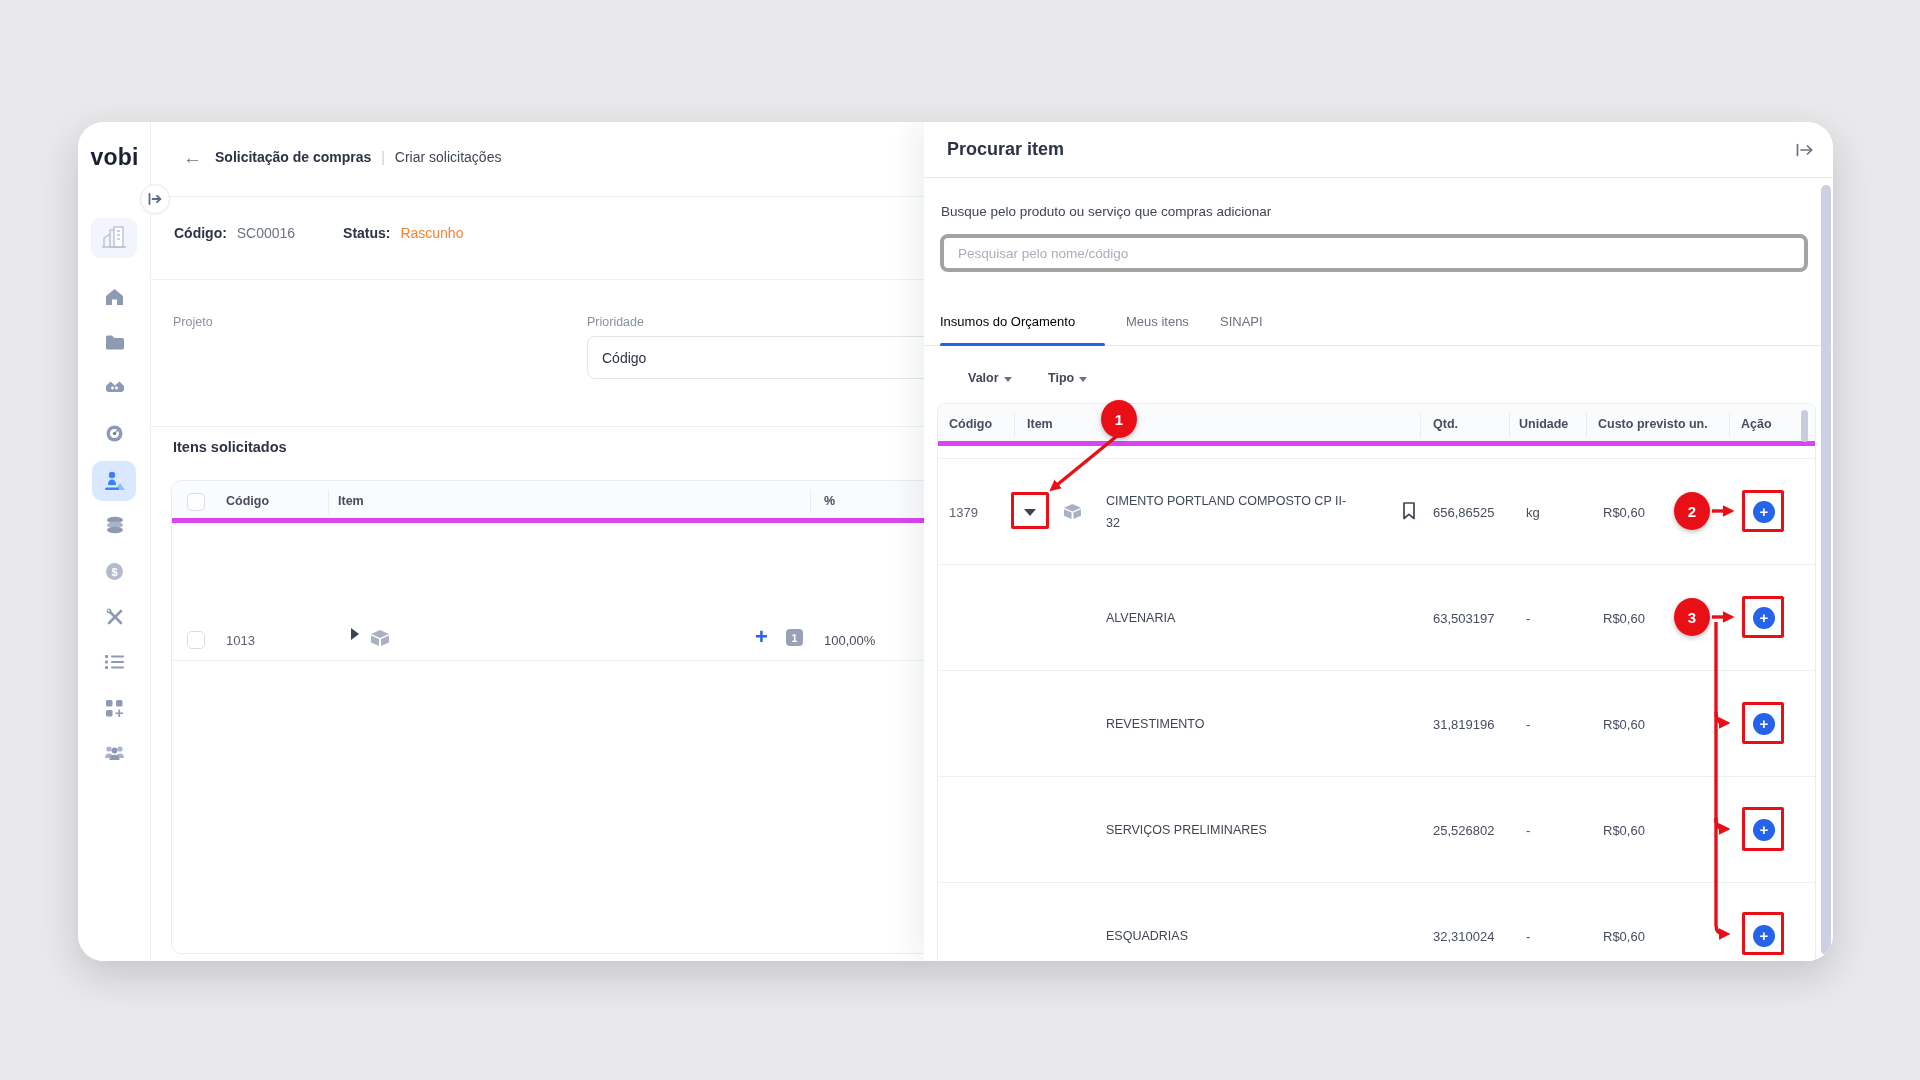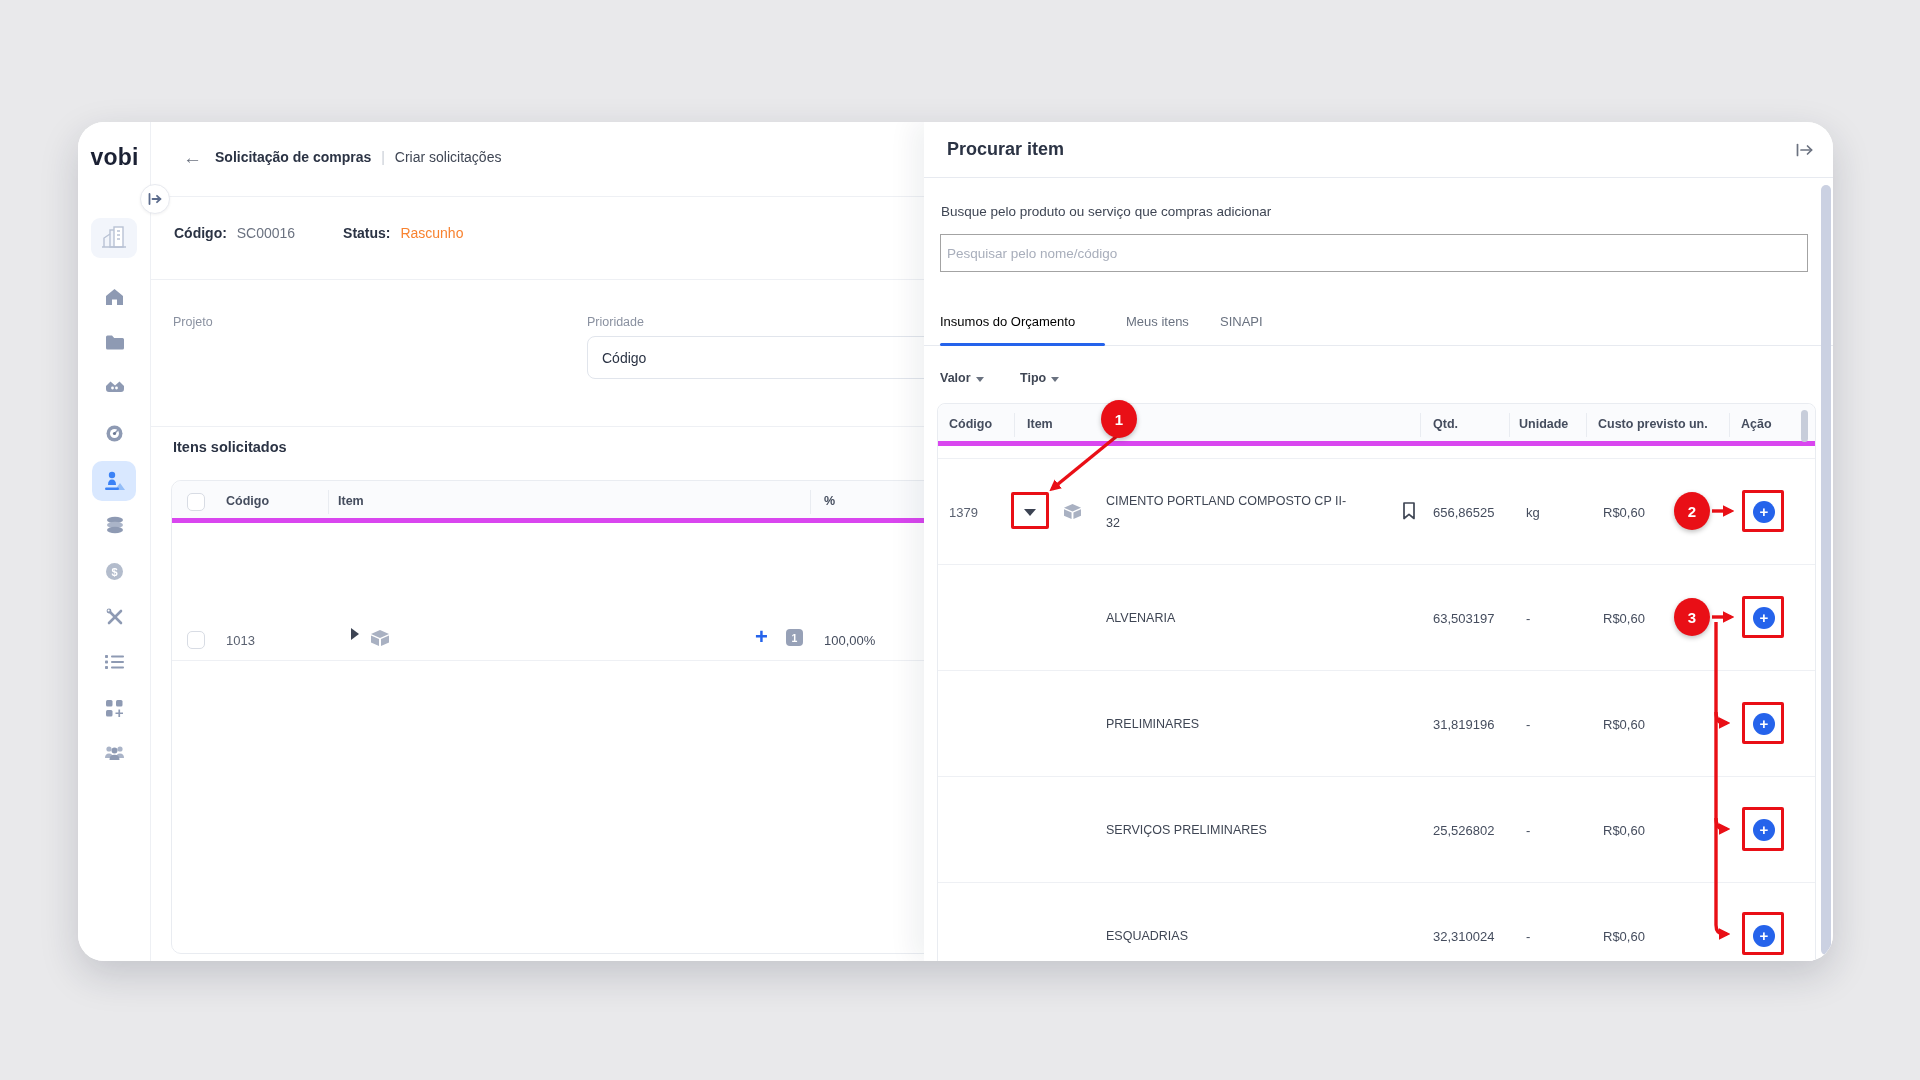--- a/index.html
+++ b/index.html
@@ -30,25 +30,25 @@
   .cell { position:absolute; font-size:13px; color:#5a6170; }
   .itemtxt { position:absolute; font-size:12.5px; color:#3f4654; line-height:22px; }
   .tri-r { width:0; height:0; border-top:6px solid transparent; border-bottom:6px solid transparent; border-left:8px solid #3c4353; }
   .tri-d { width:0; height:0; border-left:6px solid transparent; border-right:6px solid transparent; border-top:7px solid #3c4353; }
   .tri-sm { width:0; height:0; border-left:4px solid transparent; border-right:4px solid transparent; border-top:5px solid #6a7280; display:inline-block; margin-left:5px; }
   .badge { position:absolute; width:17px; height:17px; background:#97a1b7; color:#fff; border-radius:4px; font-size:10.5px; font-weight:700; display:flex; align-items:center; justify-content:center; }
   
   .panel { position:absolute; left:846px; top:0; width:909px; height:100%; background:#fff; box-shadow:-12px 0 24px rgba(25,32,56,.06); }
   .panel-title { position:absolute; left:23px; top:17px; font-size:18px; font-weight:700; color:#2b3344; }
   .p-sub { position:absolute; left:17px; top:82px; font-size:13.5px; color:#3f4654; }
-  .search { position:absolute; left:16px; top:112px; width:868px; height:38px; border:1px solid #a3a3a3; border-radius:0; padding:0 6px; font-size:13.5px; color:#2b3344; font-family:"Liberation Sans",sans-serif; outline:none; }
+  .search { position:absolute; left:16px; top:112px; width:868px; height:38px; border:4px solid #a3a3a3; border-radius:8px; padding:0 14px; font-size:13.5px; color:#2b3344; font-family:"Liberation Sans",sans-serif; outline:none; }
   .search::placeholder { color:#a8aebb; }
   .tab { position:absolute; top:192px; font-size:13px; color:#6a7280; cursor:pointer; }
   .tab.on { color:#000000; font-weight:500; }
-  .filter { position:absolute; top:249px; font-size:12.5px; font-weight:700; color:#3f4654; }
+  .filter { position:absolute; top:249px; font-size:12.5px; font-weight:700; color:#3f4654;margin-left:28px; }
   .ptbl { position:absolute; left:13px; top:281px; width:879px; height:583px; border:1px solid #e9ecf1; border-radius:8px 8px 0 0; background:#fff; }
   .prow { position:absolute; left:0; right:0; height:106px; border-bottom:1px solid #eef0f4; background:#fff; }
   .pname { position:absolute; left:168px; width:250px; font-size:12.5px; color:#3f4654; line-height:22px; }
   .pcell { position:absolute; font-size:13px; color:#454d5e; }
   .addbtn { position:absolute; width:22px; height:22px; border-radius:50%; background:#2563eb; color:#fff; font-size:15px; font-weight:700; display:flex; align-items:center; justify-content:center; line-height:0; }
   
   .ann-circle { position:absolute; width:36px; height:38px; border-radius:50%; background:#e90f16; color:#fff; font-size:15px; font-weight:700; display:flex; align-items:center; justify-content:center; z-index:60; box-shadow:0 2px 5px rgba(0,0,0,.25); }
   .ann-rect { position:absolute; border:3px solid #e90f16; border-radius:2px; z-index:55; }
   .scrollbar-outer { position:absolute; right:2px; top:63px; width:10px; height:770px; background:#cbd1e2; border-radius:6px; }
   .scrollbar-inner { position:absolute; left:877px; top:288px; width:7px; height:32px; background:#c7cdda; border-radius:4px; }
@@ -300,21 +300,21 @@
 
       <div class="prow" style="top:161px">
         <div class="pname" style="top:42px">ALVENARIA</div>
         <div class="pcell" style="left:495px; top:46px">63,503197</div>
         <div class="pcell" style="left:588px; top:46px">-</div>
         <div class="pcell" style="left:665px; top:46px">R$0,60</div>
         <div class="addbtn" style="left:815px; top:42px">+</div>
       </div>
 
       <div class="prow" style="top:267px">
-        <div class="pname" style="top:42px">PRELIMINARES</div>
+        <div class="pname" style="top:42px">REVESTIMENTO</div>
         <div class="pcell" style="left:495px; top:46px">31,819196</div>
         <div class="pcell" style="left:588px; top:46px">-</div>
         <div class="pcell" style="left:665px; top:46px">R$0,60</div>
         <div class="addbtn" style="left:815px; top:42px">+</div>
       </div>
 
       <div class="prow" style="top:373px">
         <div class="pname" style="top:42px">SERVIÇOS PRELIMINARES</div>
         <div class="pcell" style="left:495px; top:46px">25,526802</div>
         <div class="pcell" style="left:588px; top:46px">-</div>

